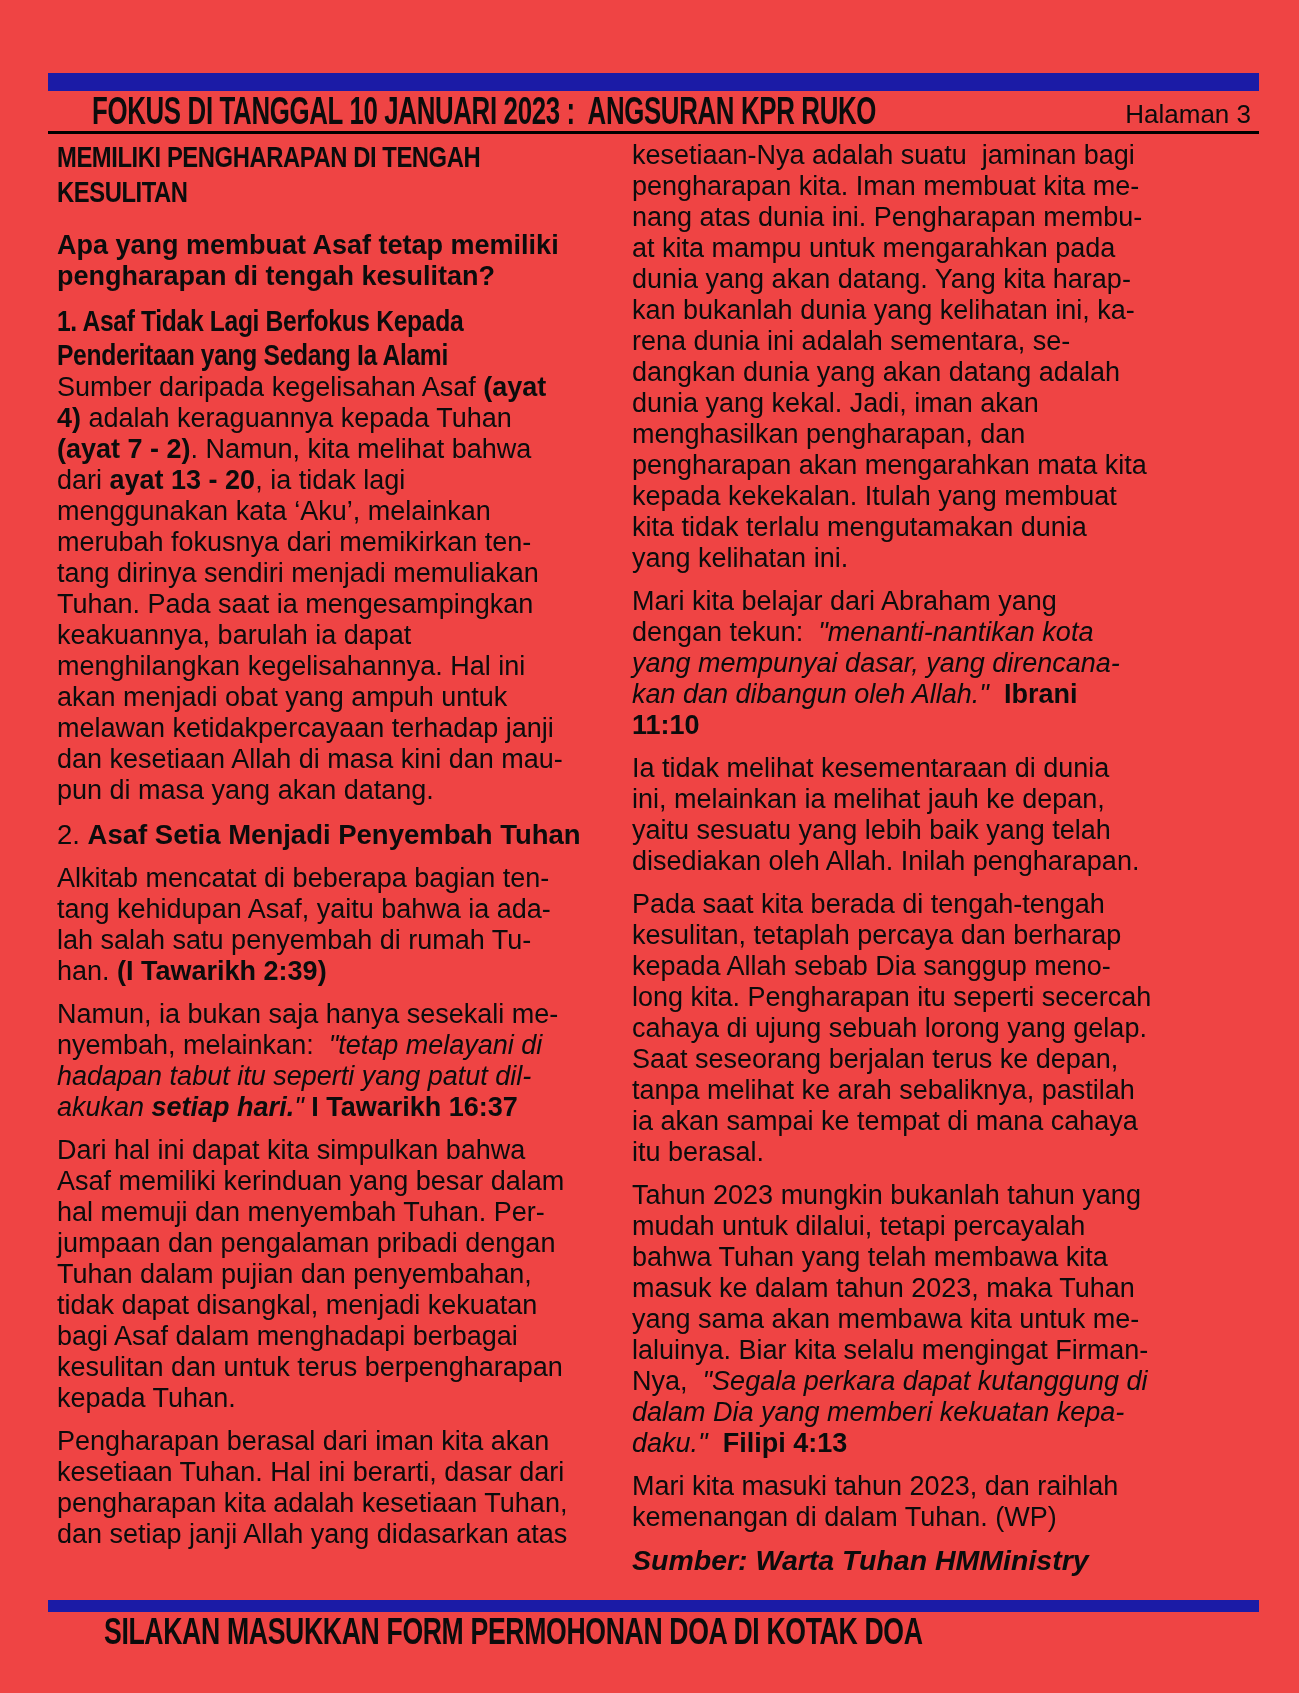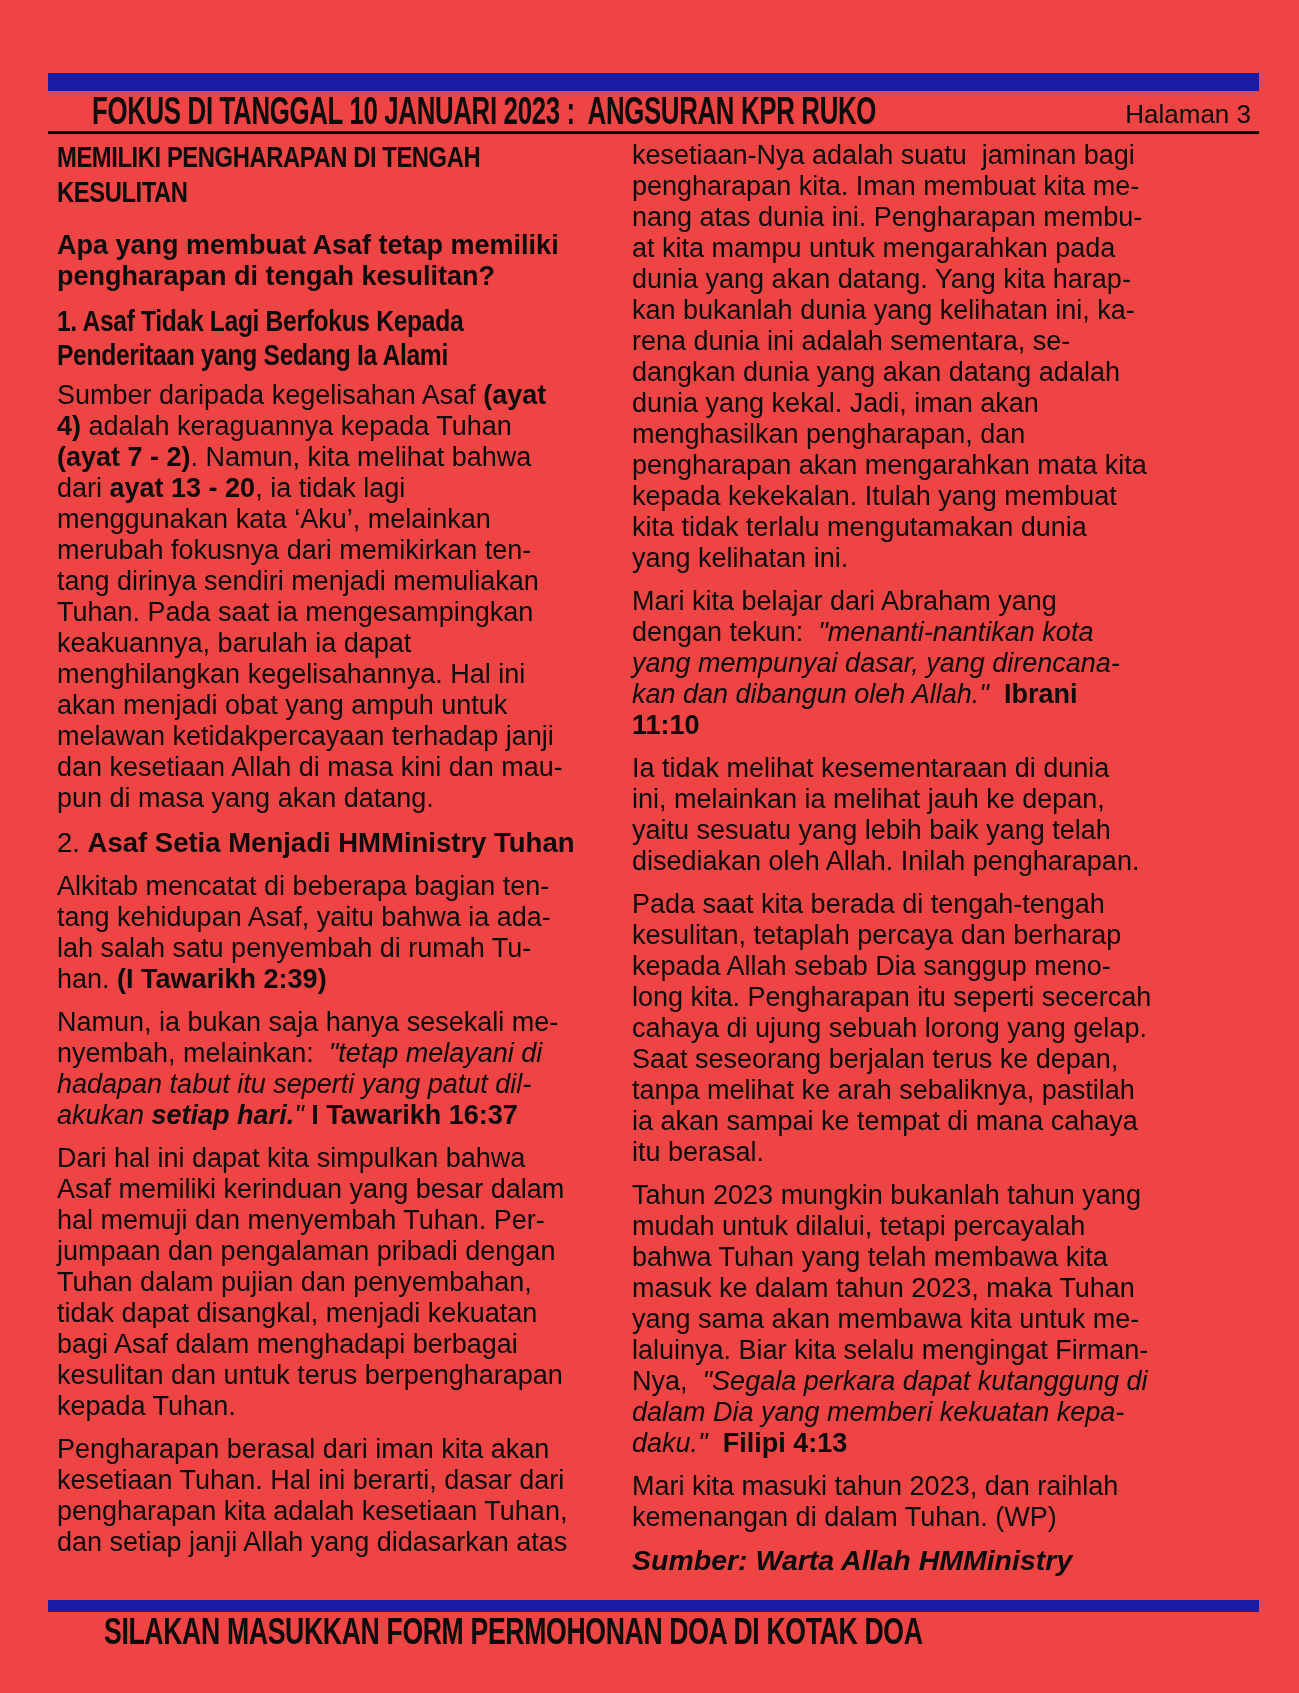--- a/index.html
+++ b/index.html
@@ -24,21 +24,21 @@
   .blk + .blk{margin-top:12px;}
   .h1{
     font-weight:700;font-size:29px;line-height:35px;letter-spacing:-0.5px;
     white-space:pre;transform:scaleX(0.82);transform-origin:0 0;
   }
   .h1 + .blk{margin-top:20px;font-weight:bold;}
   .h2{
     font-weight:700;font-size:29px;line-height:34px;letter-spacing:-0.4px;
     white-space:pre;transform:scaleX(0.85);transform-origin:0 0;margin-top:44px;
   }
-  .h2 + .blk{margin-top:8px;}
+  .h2 + .blk{margin-top:0;}
   .h3{white-space:pre;font-size:27.5px;line-height:33px;margin-top:26px;}
   .source{margin-top:24px;font-size:28.5px;line-height:31px;}
   span.b{font-weight:700;}
   span.i{font-style:italic;}
   .footer-notice{
     position:absolute;left:104px;top:1613px;white-space:pre;
     font-size:37px;font-weight:700;line-height:38px;letter-spacing:-0.5px;
     transform:scaleX(0.72);transform-origin:0 0;
   }
 </style>
@@ -70,21 +70,21 @@
 menggunakan kata ‘Aku’, melainkan
 merubah fokusnya dari memikirkan ten-
 tang dirinya sendiri menjadi memuliakan
 Tuhan. Pada saat ia mengesampingkan
 keakuannya, barulah ia dapat
 menghilangkan kegelisahannya. Hal ini
 akan menjadi obat yang ampuh untuk
 melawan ketidakpercayaan terhadap janji
 dan kesetiaan Allah di masa kini dan mau-
 pun di masa yang akan datang.</span></div>
-        <div class="blk h3"><span>2. </span><span class="b">Asaf Setia Menjadi HMMinistry Tuhan</span></div>
+        <div class="blk h3"><span>2. </span><span class="b">Asaf Setia Menjadi Penyembah Tuhan</span></div>
         <div class="blk p"><span>Alkitab mencatat di beberapa bagian ten-
 tang kehidupan Asaf, yaitu bahwa ia ada-
 lah salah satu penyembah di rumah Tu-
 han. </span><span class="b">(I Tawarikh 2:39)</span></div>
         <div class="blk p"><span>Namun, ia bukan saja hanya sesekali me-
 nyembah, melainkan:  </span><span class="i">"tetap melayani di
 hadapan tabut itu seperti yang patut dil-
 akukan </span><span class="b i">setiap hari.</span><span class="i">"</span><span> </span><span class="b">I Tawarikh 16:37</span></div>
         <div class="blk p"><span>Dari hal ini dapat kita simpulkan bahwa
 Asaf memiliki kerinduan yang besar dalam
@@ -137,19 +137,19 @@
 mudah untuk dilalui, tetapi percayalah
 bahwa Tuhan yang telah membawa kita
 masuk ke dalam tahun 2023, maka Tuhan
 yang sama akan membawa kita untuk me-
 laluinya. Biar kita selalu mengingat Firman-
 Nya,  </span><span class="i">"Segala perkara dapat kutanggung di
 dalam Dia yang memberi kekuatan kepa-
 daku."</span><span>  </span><span class="b">Filipi 4:13</span></div>
         <div class="blk p"><span>Mari kita masuki tahun 2023, dan raihlah
 kemenangan di dalam Tuhan. (WP)</span></div>
-        <div class="blk source"><span class="b i">Sumber: Warta Allah HMMinistry</span></div>
+        <div class="blk source"><span class="b i">Sumber: Warta Tuhan HMMinistry</span></div>
       </div>
   </div>
 
   <div class="bottombar" style="background: rgb(27, 27, 166);"></div>
   <div class="footer-notice">SILAKAN MASUKKAN FORM PERMOHONAN DOA DI KOTAK DOA</div>
 </div>
 
 </body></html>

